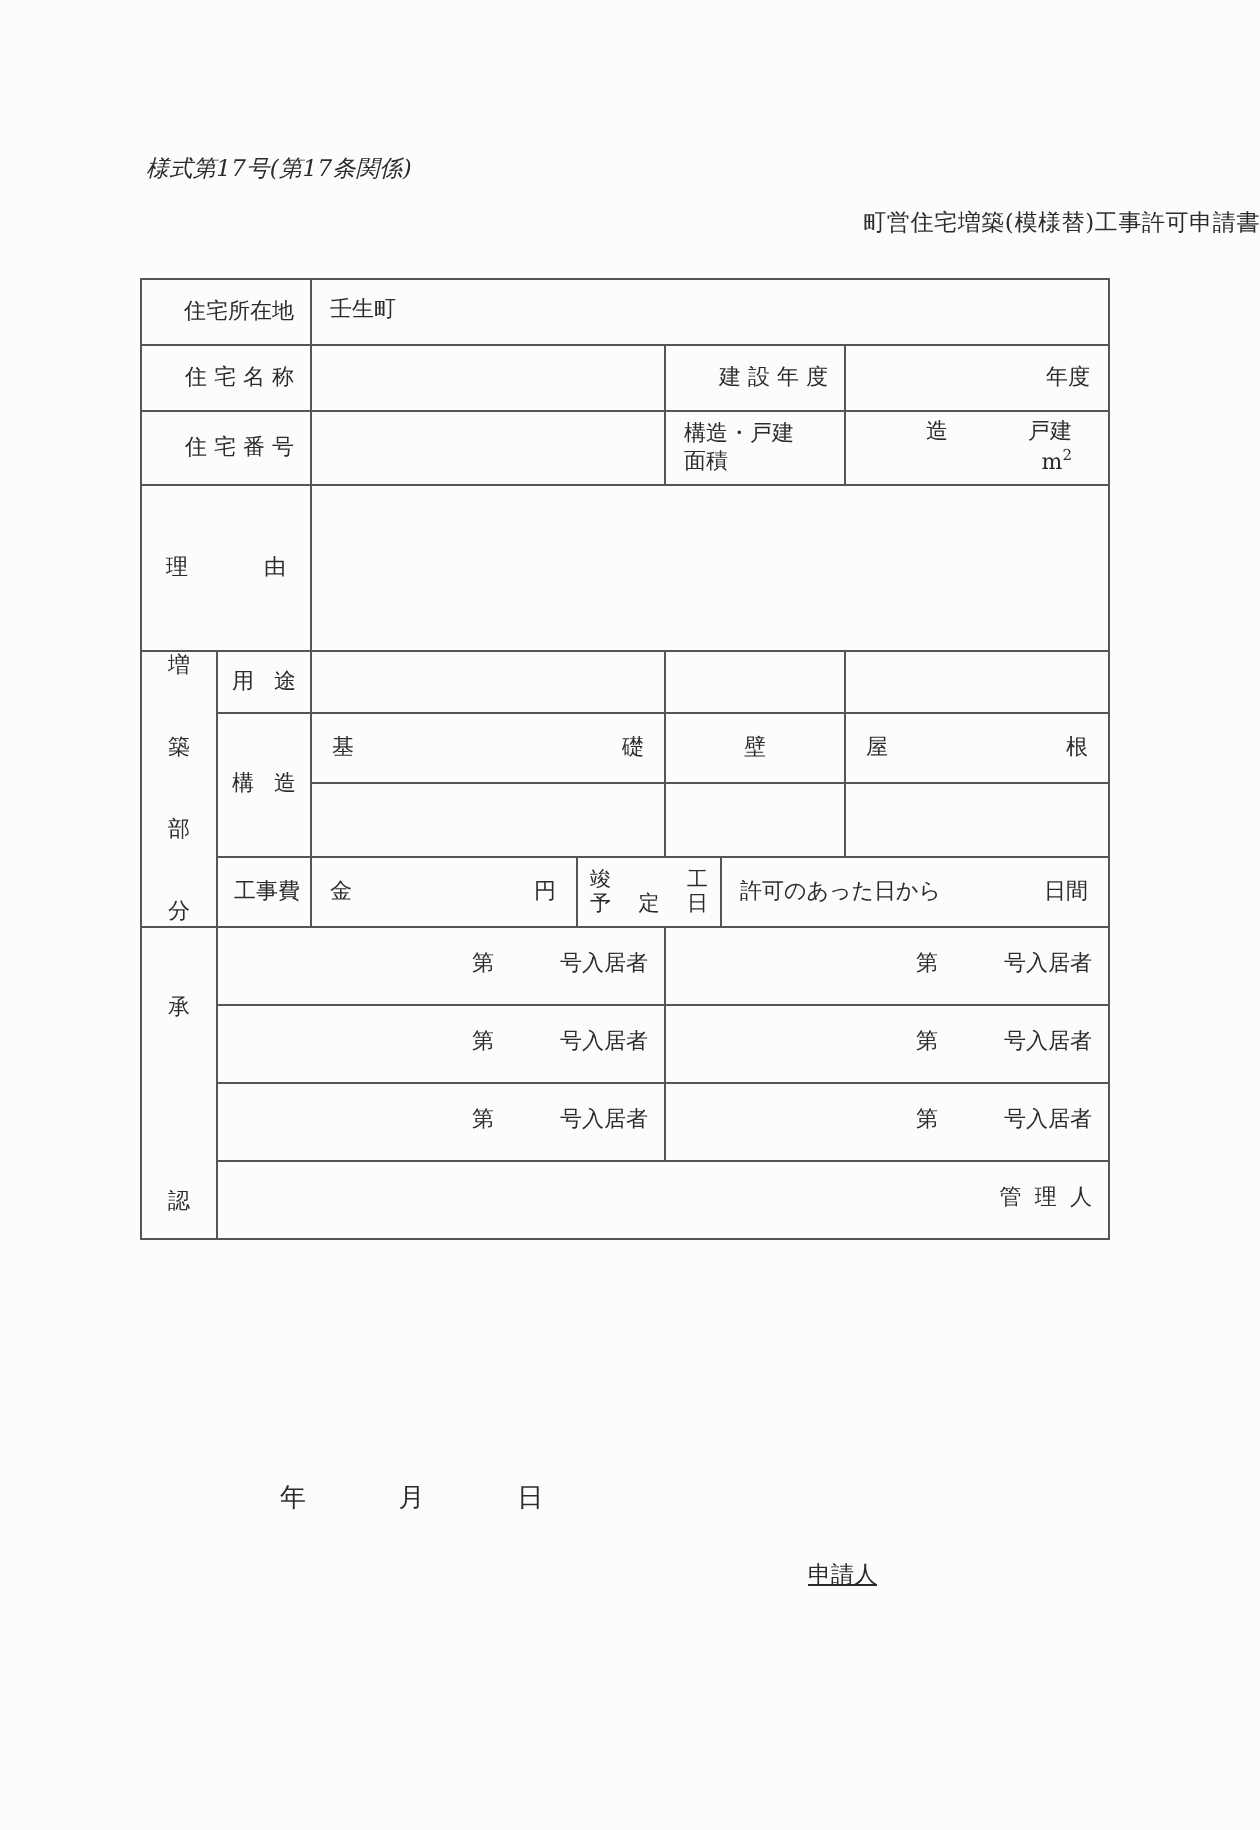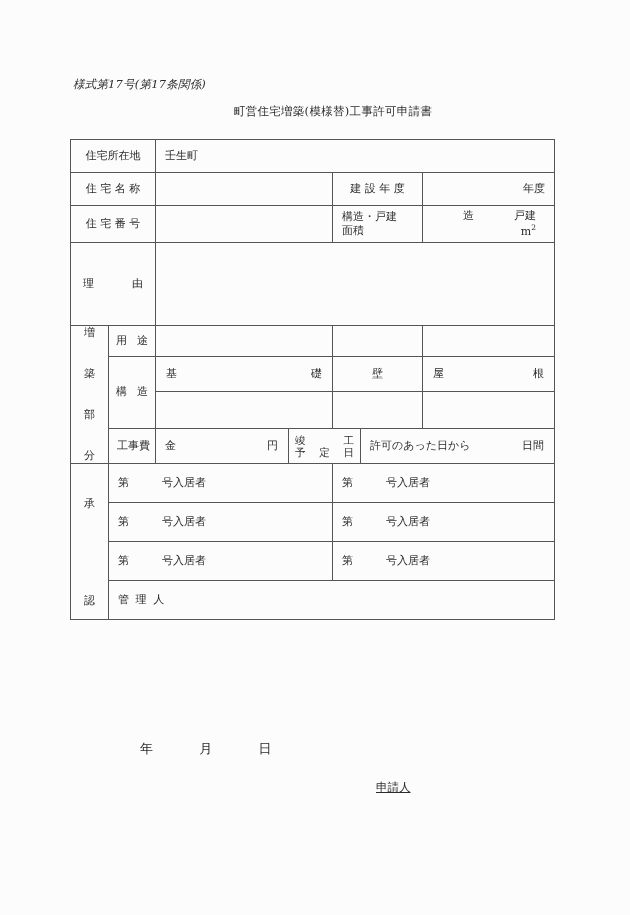--- a/index.html
+++ b/index.html
@@ -31,21 +31,21 @@
     line-height: 1.25;
     white-space: nowrap;
     letter-spacing: 0.2px;
     font-style: italic;
   }
   .doc-title {
     position: absolute;
     left: 0;
     top: 104px;
     width: 630px;
-    text-align: center;
+    text-align: right;
     font-size: 11.5px;
     letter-spacing: 0.3px;
     padding-left: 36px;
     box-sizing: border-box;
     white-space: nowrap;
   }
 
   
   .form-table {
     position: absolute;
@@ -75,21 +75,21 @@
     padding: 0 9px;
     box-sizing: border-box;
     white-space: nowrap;
   }
   .lbl-spread > span { display: inline-block; }
 
   .pad-l { padding-left: 9px; font-family: Liberation Mono, monospace; }
   .pad-r { padding-right: 9px; }
   .txt-right { text-align: right; }
   .txt-center { text-align: center; }
-  .nowrap { white-space: nowrap; }
+  .nowrap { white-space: nowrap; text-align: right; }
 
   
   .vlabel {
     text-align: center;
     line-height: 1.0;
   }
   .vlabel span {
     display: block;
   }
 
@@ -135,21 +135,21 @@
   .date-line {
     position: absolute;
     left: 140px;
     top: 740px;
     font-size: 13px;
     white-space: nowrap;
   }
   .date-line span { display: inline-block; }
   .applicant-line {
     position: absolute;
-    left: 376px;
+    left: 404px;
     top: 780px;
     font-size: 11.5px;
     white-space: nowrap;
     text-decoration: underline;
   }
 </style>
 </head>
 <body>
 
 <div class="page">

